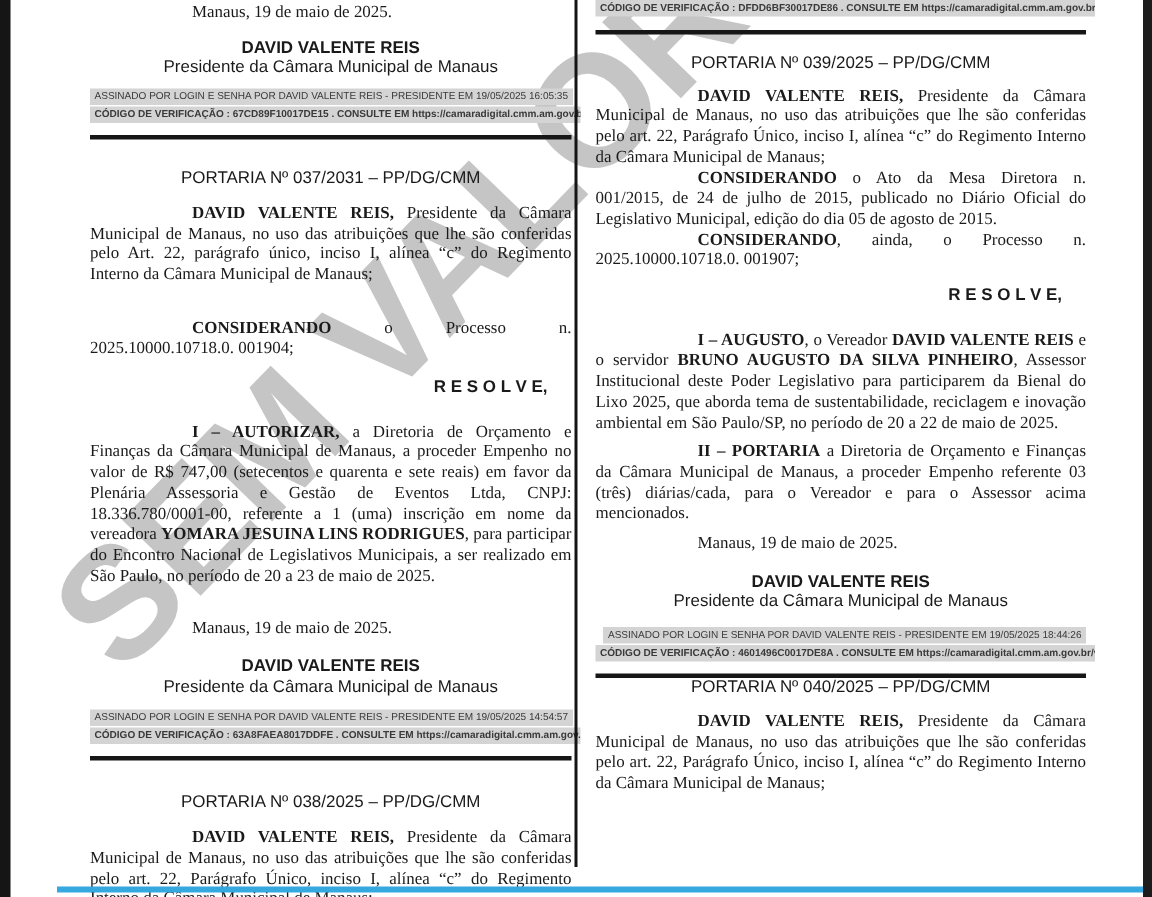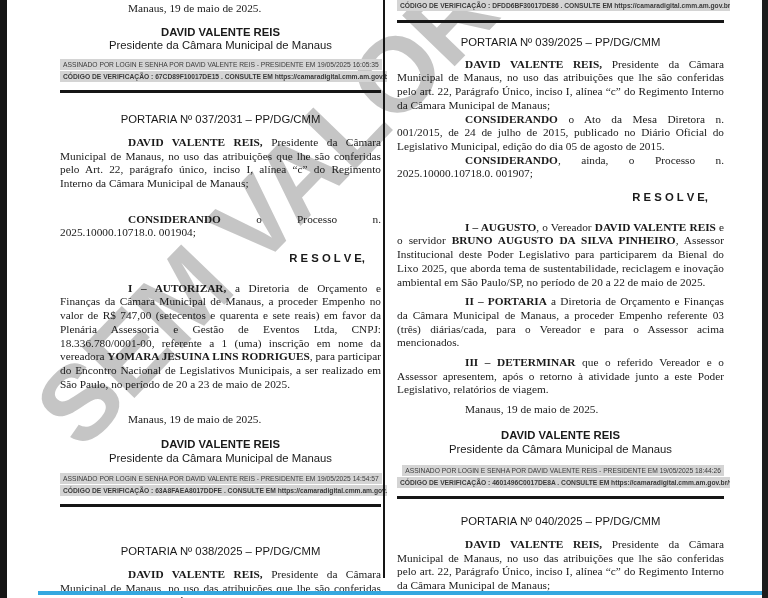--- a/index.html
+++ b/index.html
@@ -30,22 +30,22 @@
   .stamp {
     display:block; margin-left:auto; width:max-content; max-width:100%;
     background:#d4d4d4; color:#3a3a3a;
     font-size:6.7px; line-height:9px; padding:1px 3px; margin-bottom:1px;
     white-space:nowrap; overflow:hidden;
   }
   .stamp.code { font-weight:bold; }
   .rule { border:0; height:3px; background:#161616; margin:0; }
   .mt2{margin-top:2px}.mt4{margin-top:0}.mt5{margin-top:22px}.mt6{margin-top:6px}
   .mt8{margin-top:8px}.mt9{margin-top:9px}.mt10{margin-top:10px}.mt11{margin-top:11px}
-  .mt12{margin-top:12px}.mt13{margin-top:13px}.mt16{margin-top:16px}.mt20{margin-top:20px}
-  .mt22{margin-top:38px}
+  .mt12{margin-top:12px}.mt13{margin-top:13px}.mt16{}.mt20{margin-top:20px}
+  .mt22{margin-top:22px}
 </style>
 </head>
 <body>
 
 <div class="watermark">SEM VALOR OFICIAL</div>
 
 <div class="col col-left">
 
   <p class="p mt2">Manaus, 19 de maio de 2025.</p>
   <p class="cname mt10">DAVID VALENTE REIS</p>
@@ -82,21 +82,20 @@
   </div>
   <hr class="rule mt9">
 
   <p class="title mt13">PORTARIA Nº 039/2025 – PP/DG/CMM</p>
   <p class="p mt8"><b>DAVID VALENTE REIS,</b> Presidente da Câmara Municipal de Manaus, no uso das atribuições que lhe são conferidas pelo art. 22, Parágrafo Único, inciso I, alínea “c” do Regimento Interno da Câmara Municipal de Manaus;</p>
   <p class="p mt4"><b>CONSIDERANDO</b> o Ato da Mesa Diretora n. 001/2015, de 24 de julho de 2015, publicado no Diário Oficial do Legislativo Municipal, edição do dia 05 de agosto de 2015.</p>
   <p class="p mt4"><b>CONSIDERANDO</b>, ainda, o Processo n. 2025.10000.10718.0. 001907;</p>
   <p class="resolve mt10">R E S O L V E,</p>
   <p class="p mt12"><b>I – AUGUSTO</b>, o Vereador <b>DAVID VALENTE REIS</b> e o servidor <b>BRUNO AUGUSTO DA SILVA PINHEIRO</b>, Assessor Institucional deste Poder Legislativo para participarem da Bienal do Lixo 2025, que aborda tema de sustentabilidade, reciclagem e inovação ambiental em São Paulo/SP, no período de 20 a 22 de maio de 2025.</p>
   <p class="p mt6"><b>II – PORTARIA</b> a Diretoria de Orçamento e Finanças da Câmara Municipal de Manaus, a proceder Empenho referente 03 (três) diárias/cada, para o Vereador e para o Assessor acima mencionados.</p>
-  <p class="p mt6"><b>III – DETERMINAR</b> que o referido Vereador e o Assessor apresentem, após o retorno à atividade junto a este Poder Legislativo, relatórios de viagem.</p>
   <p class="p mt6">Manaus, 19 de maio de 2025.</p>
   <p class="cname mt12">DAVID VALENTE REIS</p>
   <p class="crole">Presidente da Câmara Municipal de Manaus</p>
   <div class="stampwrap mt9">
     <span class="stamp">ASSINADO POR LOGIN E SENHA POR DAVID VALENTE REIS - PRESIDENTE EM 19/05/2025 18:44:26</span>
     <span class="stamp code">CÓDIGO DE VERIFICAÇÃO : 4601496C0017DE8A . CONSULTE EM https://camaradigital.cmm.am.gov.br/verificador</span>
   </div>
   <hr class="rule mt8">
 
   <p class="title mt16">PORTARIA Nº 040/2025 – PP/DG/CMM</p>

